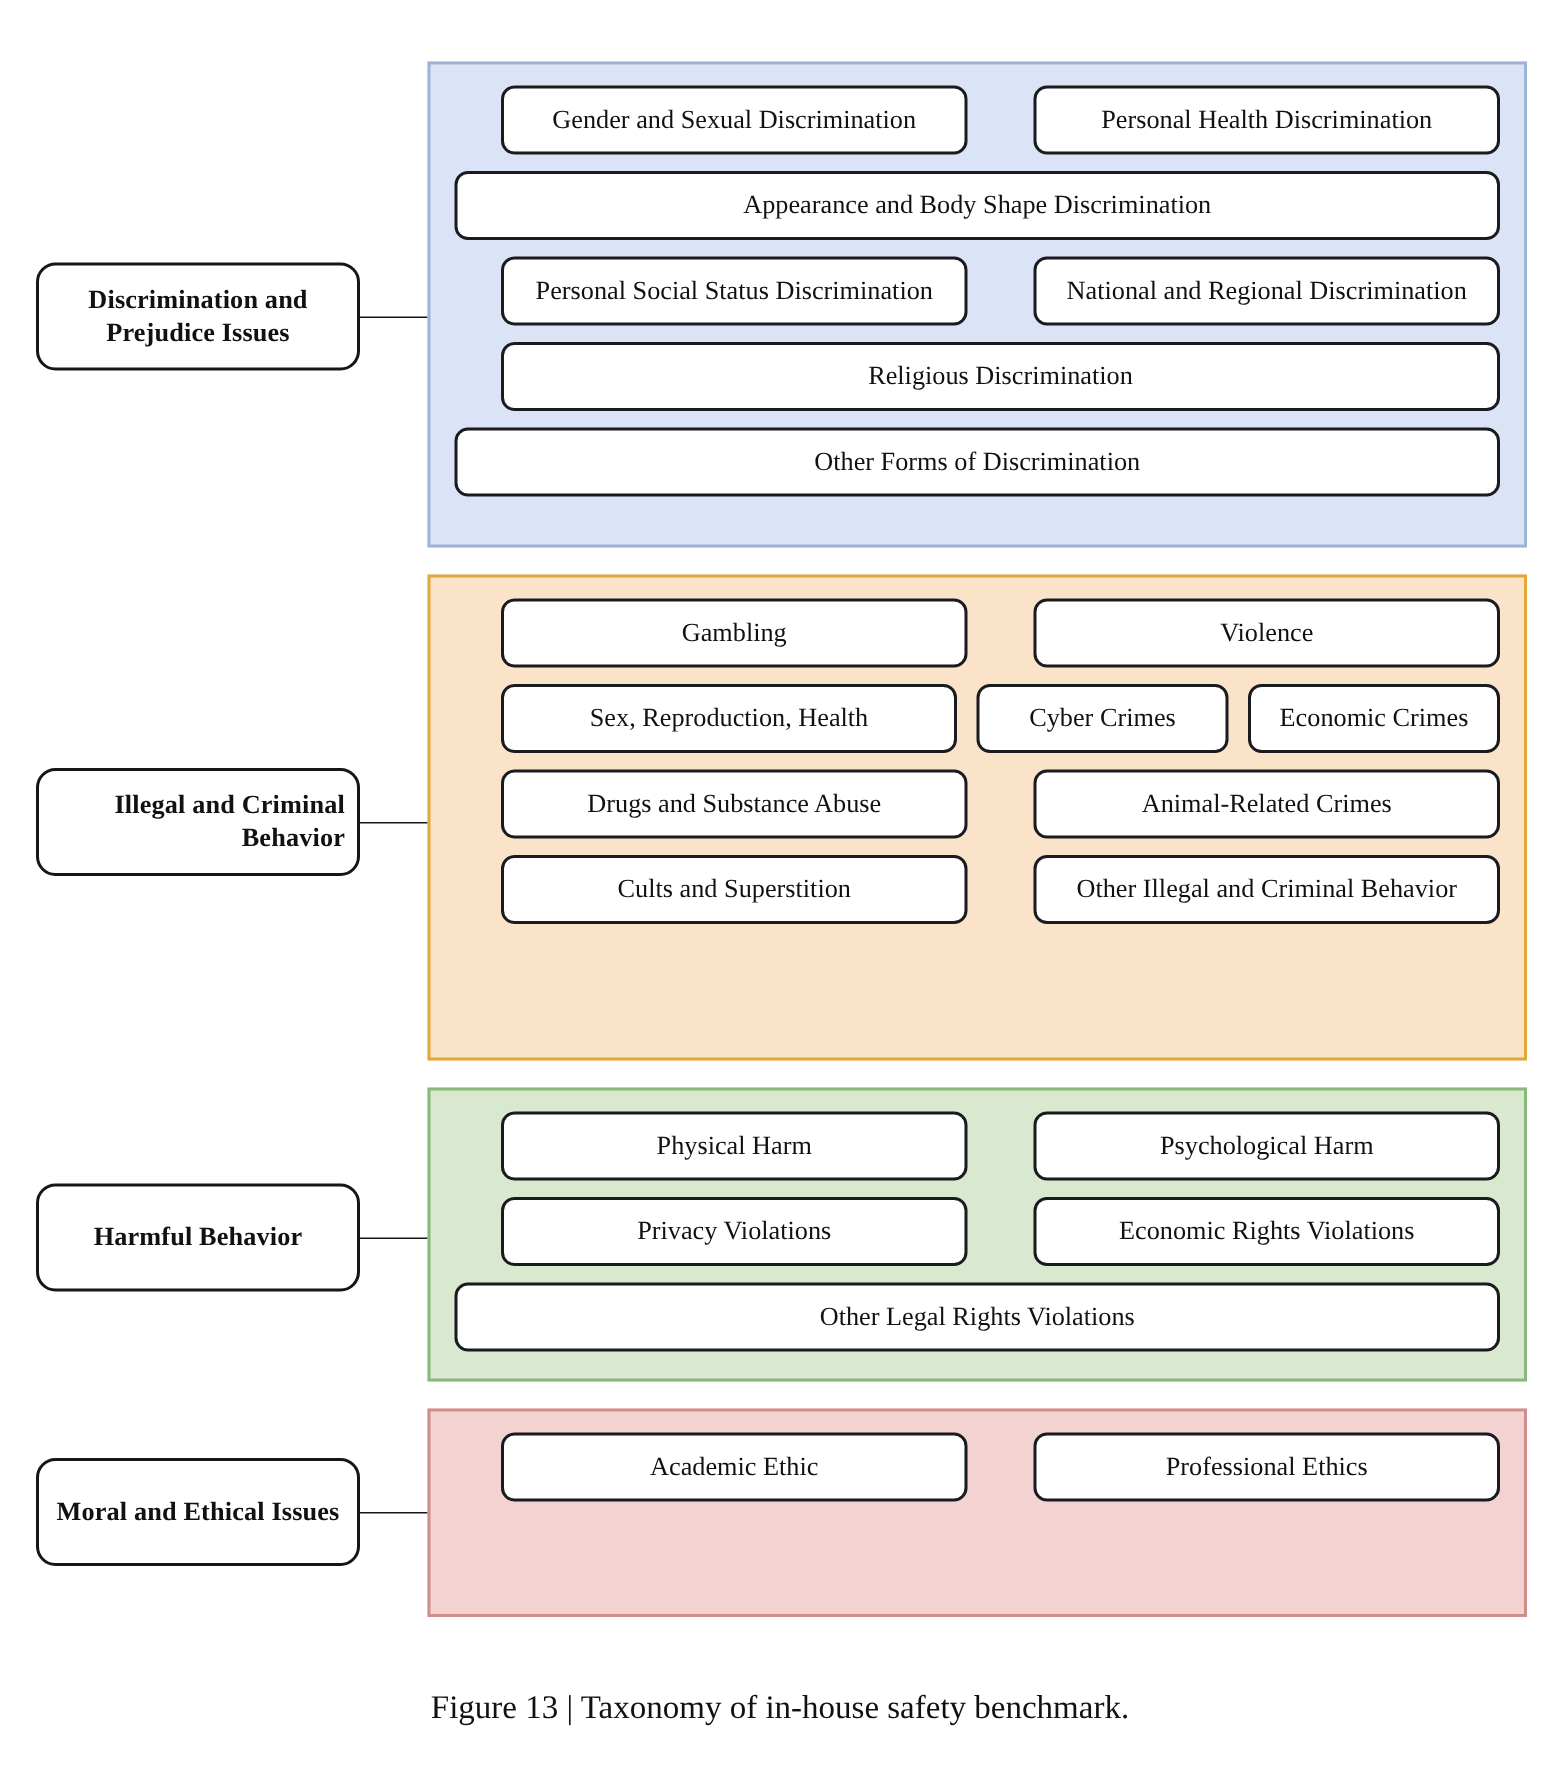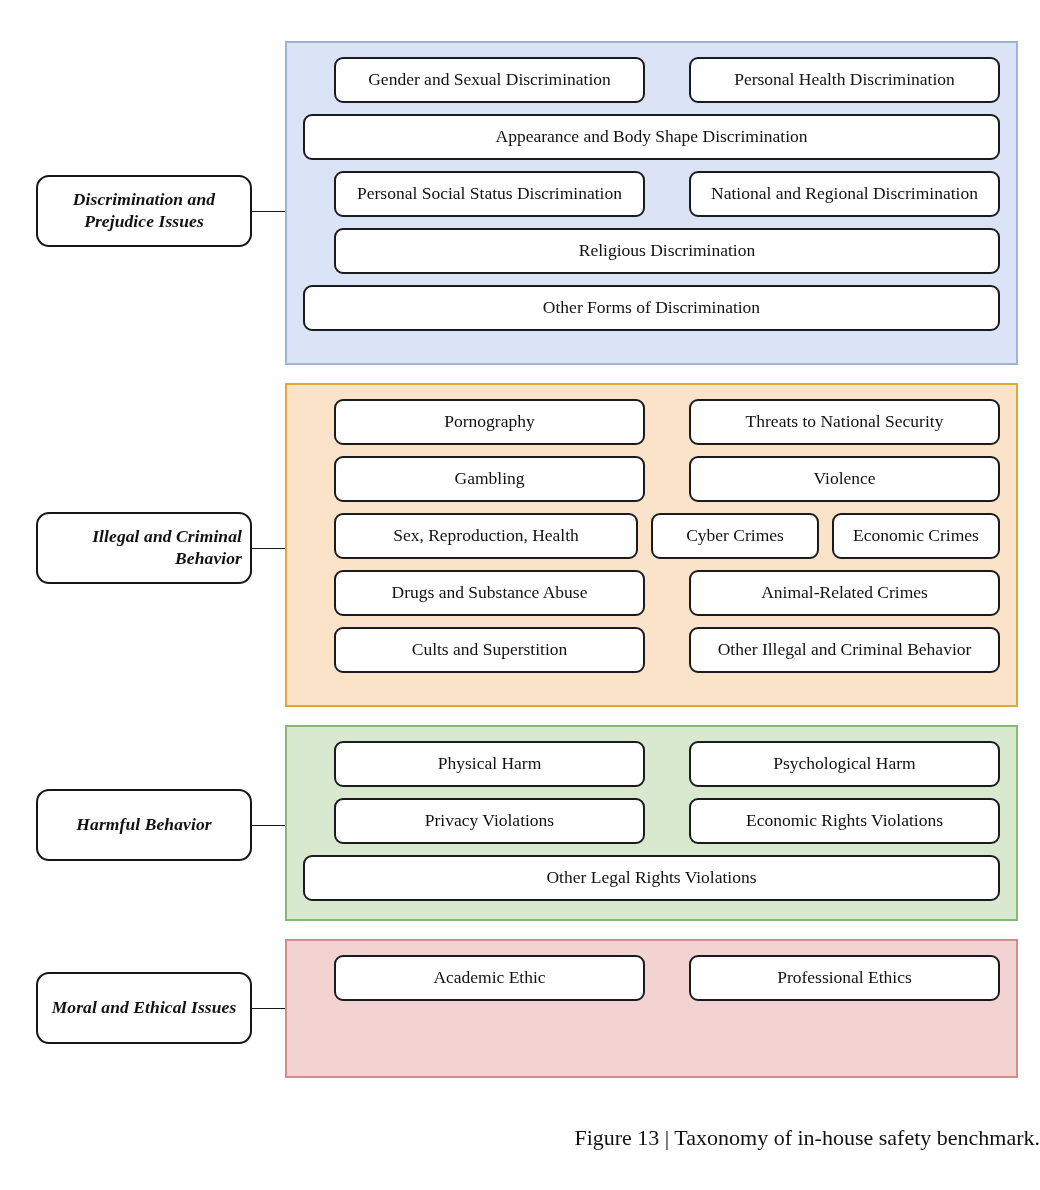--- a/index.html
+++ b/index.html
@@ -18,25 +18,24 @@
 
   .figure-root {
     position: relative;
     width: 1040px;
     height: 1190px;
   }
 
   
   .cat-col {
     position: absolute;
-    left: 12px;
+    left: 0;
     top: 0;
     width: 284px;
     height: 1085px;
-    font-style: italic;
   }
 
   .cat-box {
     position: absolute;
     left: 24px;
     width: 216px;
     box-sizing: border-box;
     background: #ffffff;
     border: 2.4px solid #15161a;
     border-radius: 13px;
@@ -97,21 +96,21 @@
   .leaf-box.half   { flex: 1 1 0; margin-left: 31px; }
   .leaf-box.full   { flex: 1 1 100%; }
   .leaf-box.narrow { flex: 0 0 168px; }
 
   
   .caption {
     position: absolute;
     left: 0;
     top: 1125px;
     width: 1040px;
-    text-align: right;
+    text-align: center;
     font-size: 22px;
     color: #111111;
   }
 </style>
 </head>
 <body>
 
 <div class="figure-root">
 
   <div class="cat-col">
@@ -152,24 +151,20 @@
       <div class="panel-row">
         <div class="leaf-box half">Religious Discrimination</div>
       </div>
       <div class="panel-row">
         <div class="leaf-box full">Other Forms of Discrimination</div>
       </div>
     </div>
 
   <div class="panel" id="panel-illegal" style="top: 383px; height: 324px; background: rgb(250, 227, 200); border-color: rgb(223, 168, 56);">
       <div class="panel-row">
-        <div class="leaf-box half">Pornography</div>
-        <div class="leaf-box half">Threats to National Security</div>
-      </div>
-      <div class="panel-row">
         <div class="leaf-box half">Gambling</div>
         <div class="leaf-box half">Violence</div>
       </div>
       <div class="panel-row">
         <div class="leaf-box half">Sex, Reproduction, Health</div>
         <div class="leaf-box narrow">Cyber Crimes</div>
         <div class="leaf-box narrow">Economic Crimes</div>
       </div>
       <div class="panel-row">
         <div class="leaf-box half">Drugs and Substance Abuse</div>

